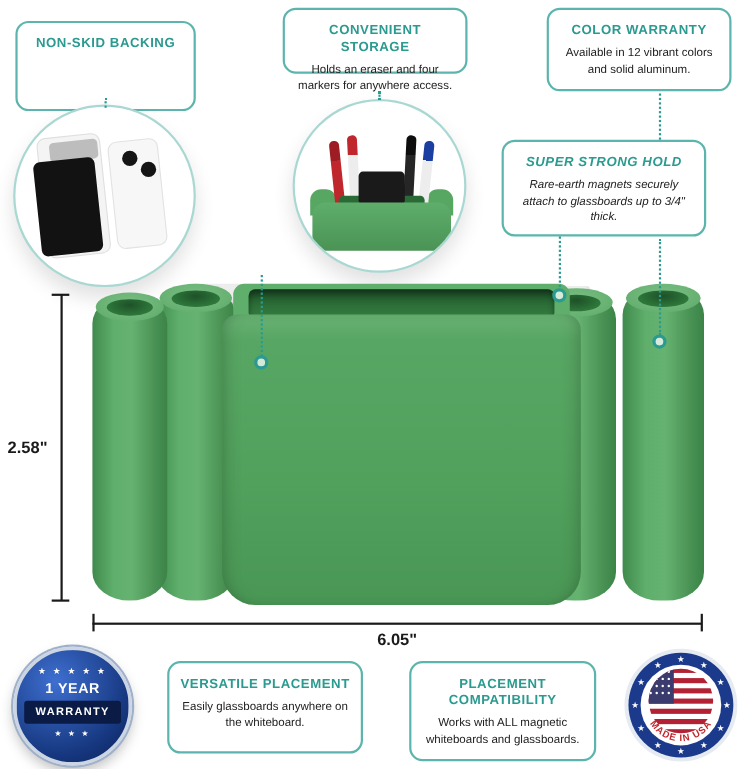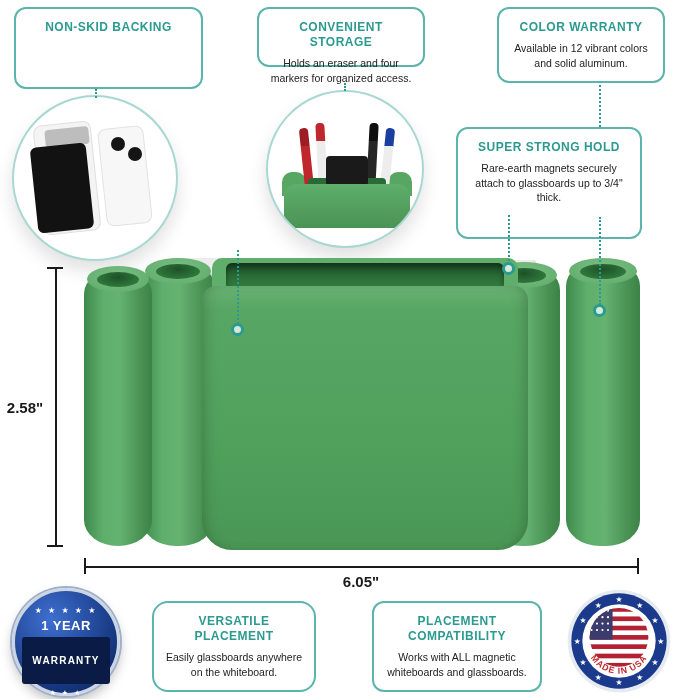--- a/index.html
+++ b/index.html
@@ -37,47 +37,47 @@
               background:radial-gradient(ellipse at 50% 35%, #1E5128, #2F7A3C 75%, #388548); }
 
   
   .badge-warranty { position:absolute; width:108px; height:108px; border-radius:50%;
       background:radial-gradient(circle at 35% 28%, #3E6FD0, #16377F 68%, #0A1F52);
       border:3px solid #CBD5E4; box-shadow:0 0 0 2px #9FB0C9, 0 6px 12px rgba(0,0,0,.25);
       display:flex; flex-direction:column; align-items:center; color:#fff; text-align:center; }
   .bw-stars { font-size:8px; letter-spacing:2px; margin-top:15px; }
   .bw-line1 { font-size:13px; font-weight:700; margin-top:3px; letter-spacing:.5px; }
   .bw-band  { width:86%; background:var(--badge-navy,#0A1C45); font-size:10px; font-weight:700;
-              letter-spacing:1.2px; padding:18px 0; margin-top:4px; border-radius:3px; }
+              letter-spacing:1.2px; padding:5px 0; margin-top:4px; border-radius:3px; }
   .bw-stars.small { font-size:7px; margin-top:5px; }
 
   
   .usa-ring  { fill:var(--badge-blue,#1B3A8C); }
   .ring-star { fill:#fff; font-size:8.5px; }
   .usa-text  { fill:var(--usa-red,#C1272D); font-size:9.5px; font-weight:700; letter-spacing:1px; }
   .flag-red  { fill:var(--flag-red,#B22234); }
   .flag-blue { fill:var(--flag-blue,#3C3B6E); }
 </style>
 </head>
 <body>
 
 <div class="page">
 
-  <div class="callout" style="left:14px; top:7px; width:189px; height:82px;">
+  <div class="callout" style="left:14px; top:19px; width:164px; height:82px;">
     <div class="title">NON-SKID BACKING</div>
   </div>
   <div class="callout" style="left:257px; top:7px; width:168px; height:60px;">
     <div class="title">CONVENIENT STORAGE</div>
-    <div class="body">Holds an eraser and four markers for organized access.</div>
+    <div class="body">Holds an eraser and four markers for anywhere access.</div>
   </div>
   <div class="callout" style="left:497px; top:7px; width:168px; height:76px;">
     <div class="title">COLOR WARRANTY</div>
     <div class="body">Available in 12 vibrant colors and solid aluminum.</div>
   </div>
-  <div class="callout" style="left:456px; top:127px; width:186px; height:112px;">
+  <div class="callout" style="left:456px; top:127px; width:186px; height:88px;font-style:italic;">
     <div class="title">SUPER STRONG HOLD</div>
     <div class="body">Rare-earth magnets securely attach to glassboards up to 3/4" thick.</div>
   </div>
 
   <div class="dotline" style="left:95px; top:89px; height:9px;"></div>
   <div class="dotline" style="left:344px; top:83px; height:8px;"></div>
   <div class="dotline" style="left:237px; top:250px; height:74px;"></div>
   <div class="donut" style="left:231px; top:323px;"></div>
   <div class="dotline" style="left:508px; top:215px; height:46px;"></div>
   <div class="donut" style="left:502px; top:262px;"></div>
@@ -139,21 +139,21 @@
   <div class="dimline-v" style="left:55px; top:268px; height:278px;"></div>
   <div class="dimline-h" style="left:47px; top:267px; width:16px;"></div>
   <div class="dimline-h" style="left:47px; top:545px; width:16px;"></div>
   <div class="dimlabel" style="left:2px; top:399px; width:46px; text-align:center;">2.58"</div>
 
   <div class="dimline-h" style="left:84px; top:566px; width:554px;"></div>
   <div class="dimline-v" style="left:84px; top:558px; height:16px;"></div>
   <div class="dimline-v" style="left:637px; top:558px; height:16px;"></div>
   <div class="dimlabel" style="left:311px; top:573px; width:100px; text-align:center;">6.05"</div>
 
-  <div class="callout" style="left:152px; top:601px; width:164px; min-height:84px;border-radius:16px;">
+  <div class="callout" style="left:152px; top:601px; width:178px; min-height:84px;">
     <div class="title">VERSATILE PLACEMENT</div>
     <div class="body">Easily glassboards anywhere on the whiteboard.</div>
   </div>
   <div class="callout" style="left:372px; top:601px; width:170px; min-height:84px;">
     <div class="title">PLACEMENT COMPATIBILITY</div>
     <div class="body">Works with ALL magnetic whiteboards and glassboards.</div>
   </div>
 
   <div class="badge-warranty" style="left:12px; top:588px;">
     <div class="bw-stars">★ ★ ★ ★ ★</div>

